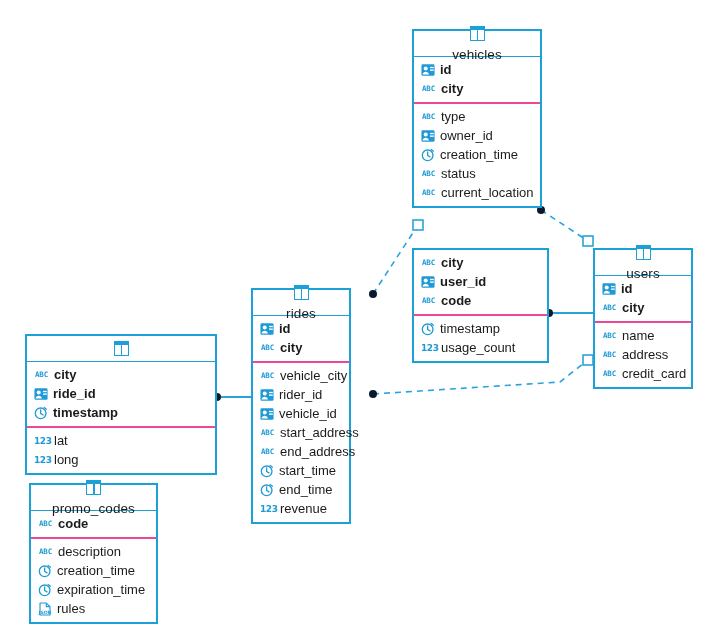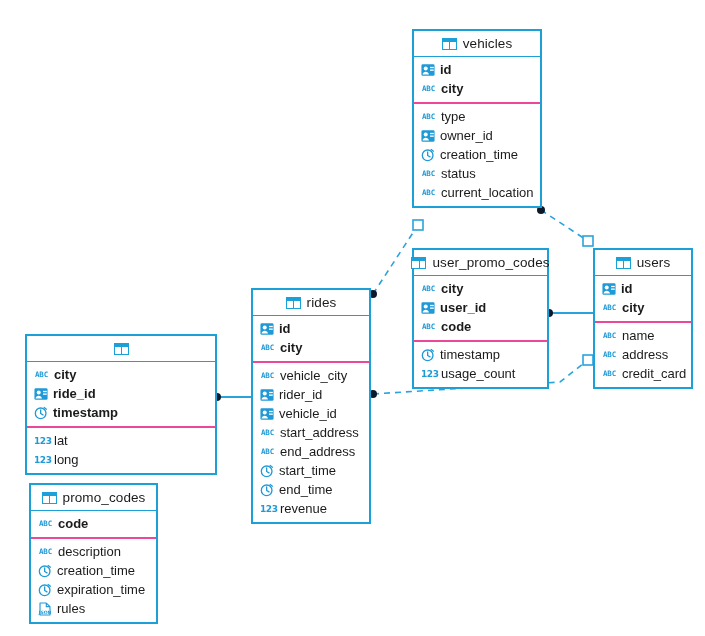--- a/index.html
+++ b/index.html
@@ -22,20 +22,21 @@
   }
   .tbl-header{
     height:25px;
     display:flex;
     align-items:center;
     justify-content:center;
     gap:6px;
     border-bottom:1px solid #1ba0d7;
     background:#ffffff;
     padding:0 6px;
+    flex-direction:column;
   }
   .tbl-title{
     font-size:13.5px;
     color:#1b1b1b;
     white-space:nowrap;
     letter-spacing:0.1px;
   }
   .tbl-section{padding:3px 0 4px 0;}
   .sec-keys{border-bottom:2px solid #ec4899;}
   .col-row{
@@ -155,24 +156,20 @@
           <div class="ic-abc">ABC</div>
           <span class="col-name">status</span>
         </div>
         <div class="col-row">
           <div class="ic-abc">ABC</div>
           <span class="col-name">current_location</span>
         </div>
       </div>
     </div>
     <div class="table-node" style="left: 412px; top: 248px; width: 137px;">
-      <div class="tbl-header">
-        <span class="ic-table"></span>
-        <span class="tbl-title">user_promo_codes</span>
-      </div>
       <div class="tbl-section sec-keys">
         <div class="col-row key">
           <div class="ic-abc">ABC</div>
           <span class="col-name">city</span>
         </div>
         <div class="col-row key">
           <svg viewBox="0 0 16 14" class="ic ic-svg">
             <rect x="0.5" y="0.5" width="15" height="13" rx="1.5" fill="#1f9ad6"></rect>
             <circle cx="5.4" cy="5.3" r="2.3" fill="#ffffff"></circle>
             <path d="M1.7 12.2c0.5-2.3 2-3.3 3.7-3.3s3.2 1 3.7 3.3z" fill="#ffffff"></path>
@@ -230,21 +227,21 @@
         <div class="col-row">
           <div class="ic-abc">ABC</div>
           <span class="col-name">address</span>
         </div>
         <div class="col-row">
           <div class="ic-abc">ABC</div>
           <span class="col-name">credit_card</span>
         </div>
       </div>
     </div>
-    <div class="table-node" style="left: 251px; top: 288px; width: 120px;">
+    <div class="table-node" style="left: 251px; top: 288px; width: 100px;">
       <div class="tbl-header">
         <span class="ic-table"></span>
         <span class="tbl-title">rides</span>
       </div>
       <div class="tbl-section sec-keys">
         <div class="col-row key">
           <svg viewBox="0 0 16 14" class="ic ic-svg">
             <rect x="0.5" y="0.5" width="15" height="13" rx="1.5" fill="#1f9ad6"></rect>
             <circle cx="5.4" cy="5.3" r="2.3" fill="#ffffff"></circle>
             <path d="M1.7 12.2c0.5-2.3 2-3.3 3.7-3.3s3.2 1 3.7 3.3z" fill="#ffffff"></path>

